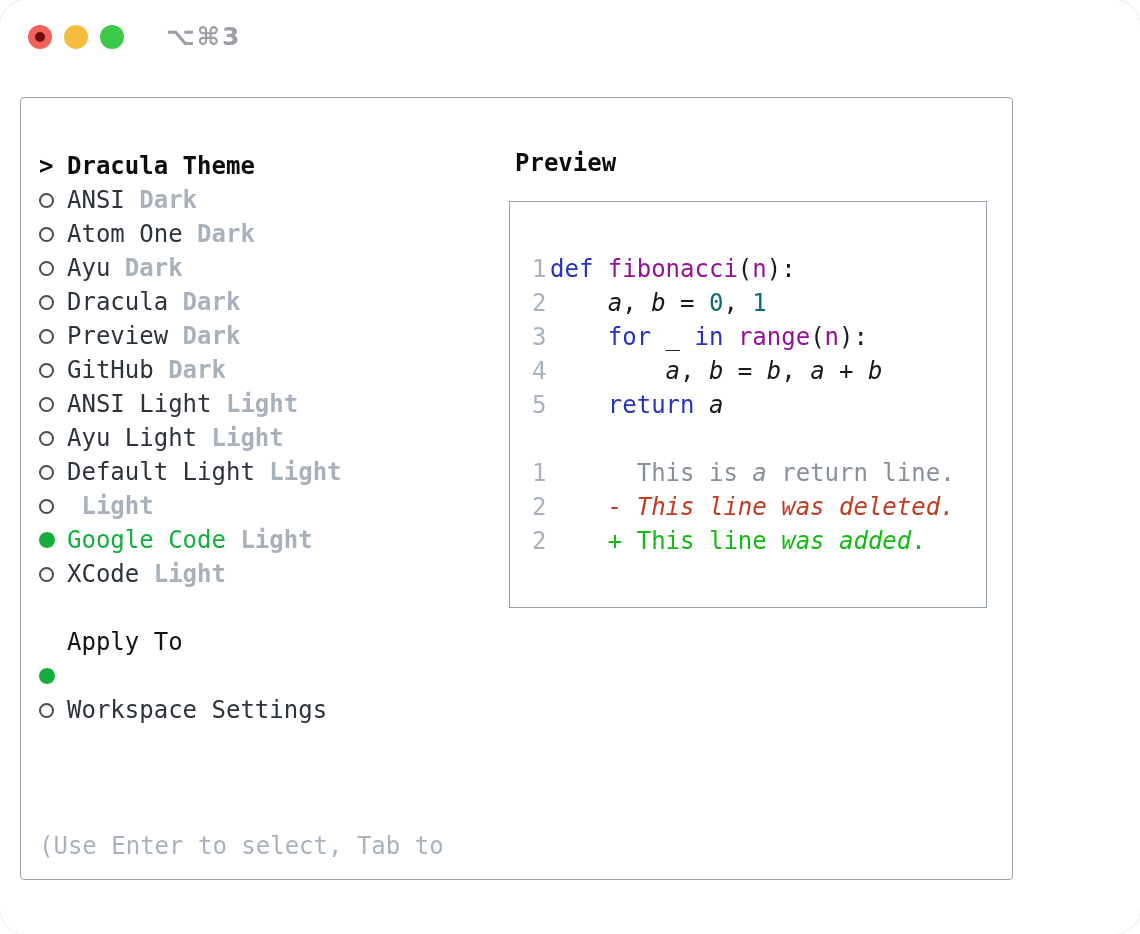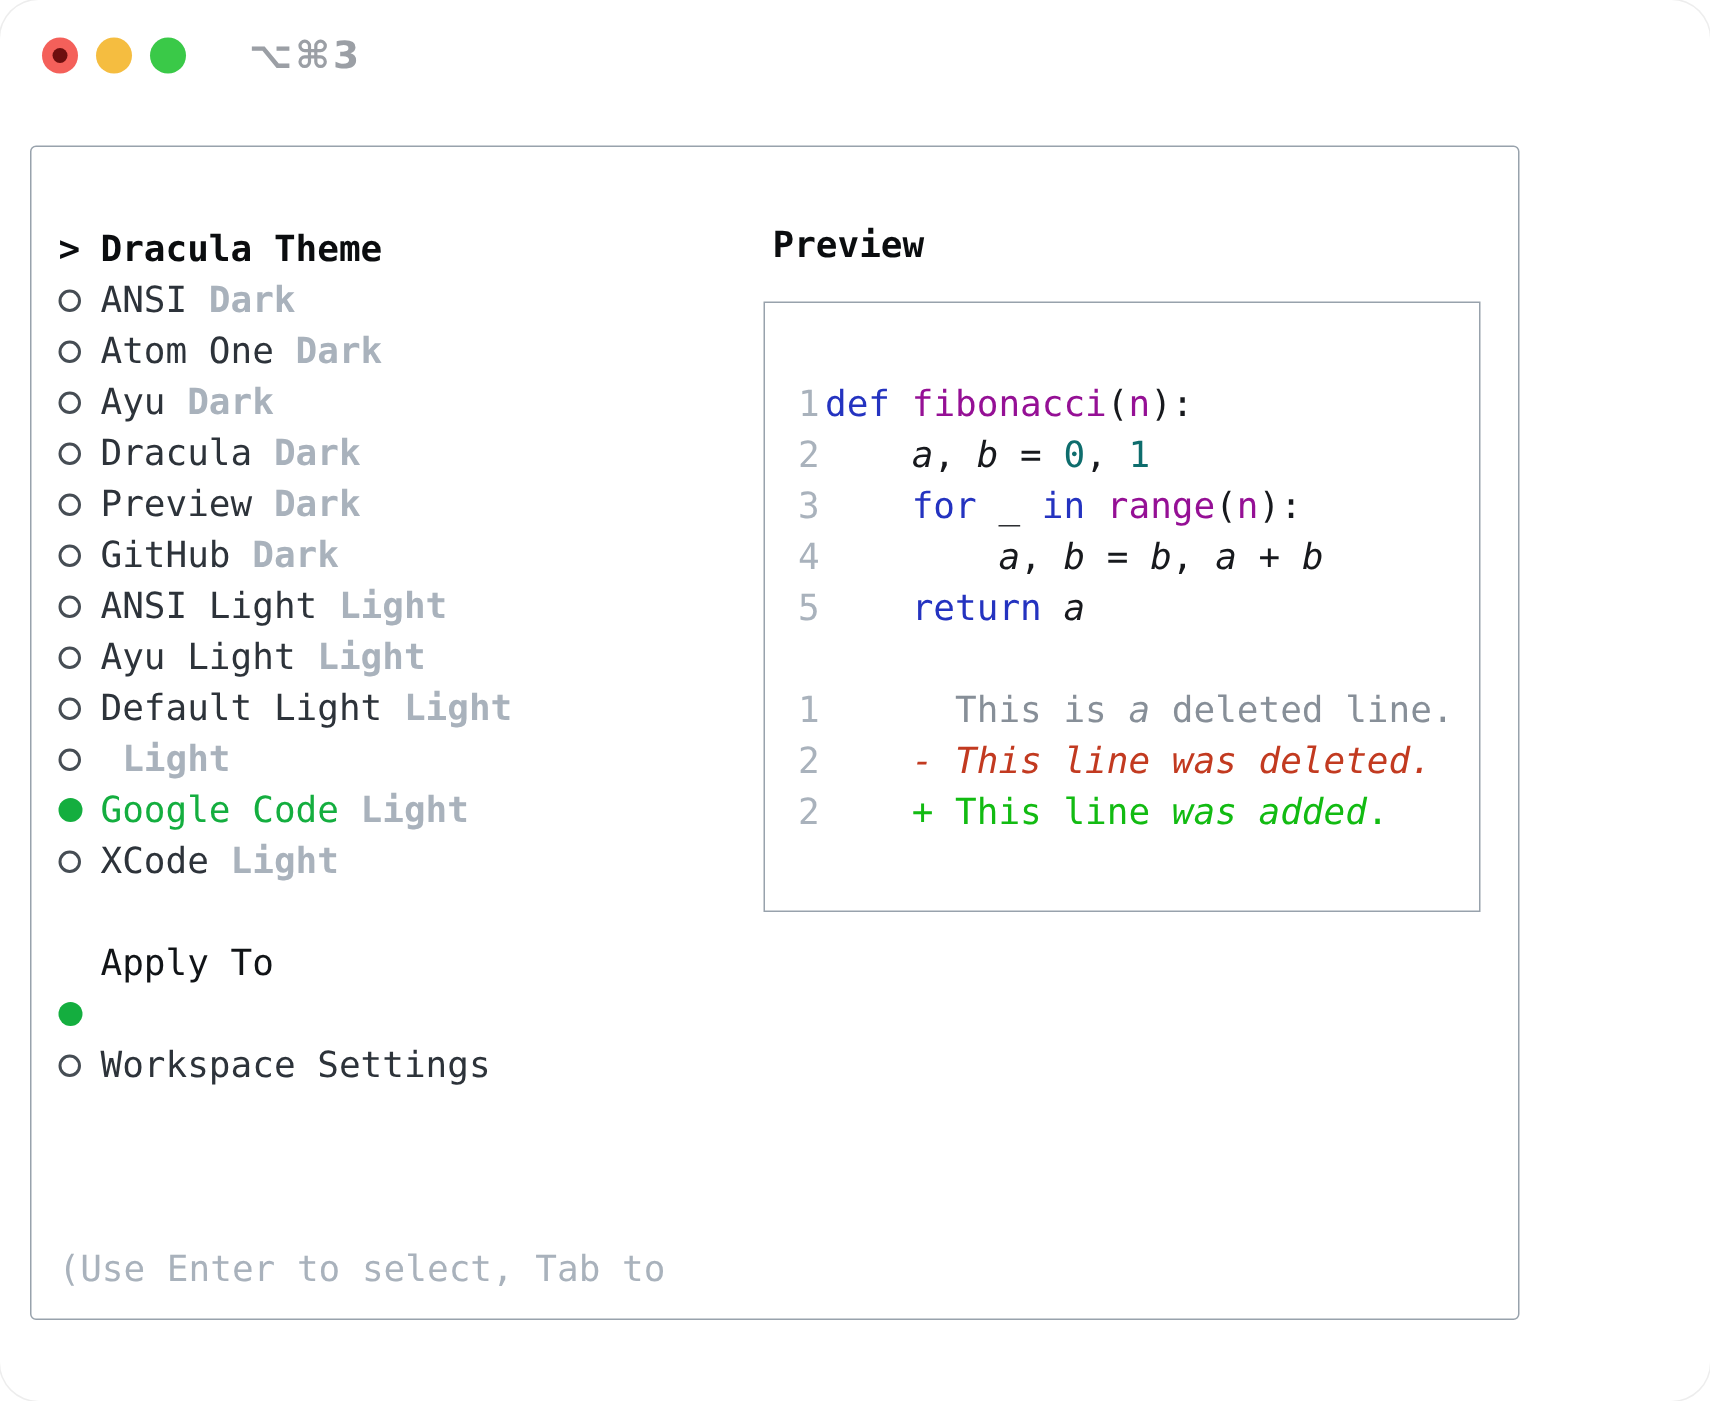--- a/index.html
+++ b/index.html
@@ -128,20 +128,20 @@
     <div class="preview-title">Preview</div>
 
     <div class="preview-box">
       <div id="preview-lines">
           <div class="pline"><span class="lnum">1</span><span><span class="seg-kw">def</span><span class="seg-pln"> </span><span class="seg-fn">fibonacci</span><span class="seg-pln">(</span><span class="seg-fn">n</span><span class="seg-pln">):</span></span></div>
           <div class="pline"><span class="lnum">2</span><span><span class="seg-pln">    </span><span class="seg-var">a</span><span class="seg-pln">, </span><span class="seg-var">b</span><span class="seg-pln"> = </span><span class="seg-lit">0</span><span class="seg-pln">, </span><span class="seg-lit">1</span></span></div>
           <div class="pline"><span class="lnum">3</span><span><span class="seg-pln">    </span><span class="seg-kw">for</span><span class="seg-pln"> _ </span><span class="seg-kw">in</span><span class="seg-pln"> </span><span class="seg-fn">range</span><span class="seg-pln">(</span><span class="seg-fn">n</span><span class="seg-pln">):</span></span></div>
           <div class="pline"><span class="lnum">4</span><span><span class="seg-pln">        </span><span class="seg-var">a</span><span class="seg-pln">, </span><span class="seg-var">b</span><span class="seg-pln"> = </span><span class="seg-var">b</span><span class="seg-pln">, </span><span class="seg-var">a</span><span class="seg-pln"> + </span><span class="seg-var">b</span></span></div>
           <div class="pline"><span class="lnum">5</span><span><span class="seg-pln">    </span><span class="seg-kw">return</span><span class="seg-pln"> </span><span class="seg-var">a</span></span></div>
           <div class="pline"><span class="lnum"></span><span></span></div>
-          <div class="pline"><span class="lnum">1</span><span><span class="seg-ctx">      </span><span class="seg-ctx">This is </span><span class="seg-ctx-i">a</span><span class="seg-ctx"> deleted line.</span></span></div>
+          <div class="pline"><span class="lnum">1</span><span><span class="seg-ctx">      </span><span class="seg-ctx">This is </span><span class="seg-ctx-i">a</span><span class="seg-ctx"> return line.</span></span></div>
           <div class="pline"><span class="lnum">2</span><span><span class="seg-del">    </span><span class="seg-del">- This line </span><span class="seg-del-i">was</span><span class="seg-del"> deleted.</span></span></div>
           <div class="pline"><span class="lnum">2</span><span><span class="seg-add">    </span><span class="seg-add">+ This line </span><span class="seg-add-i">was added</span><span class="seg-add">.</span></span></div>
         </div>
     </div>
 
   </div>
 </div>
 
 </body></html>

